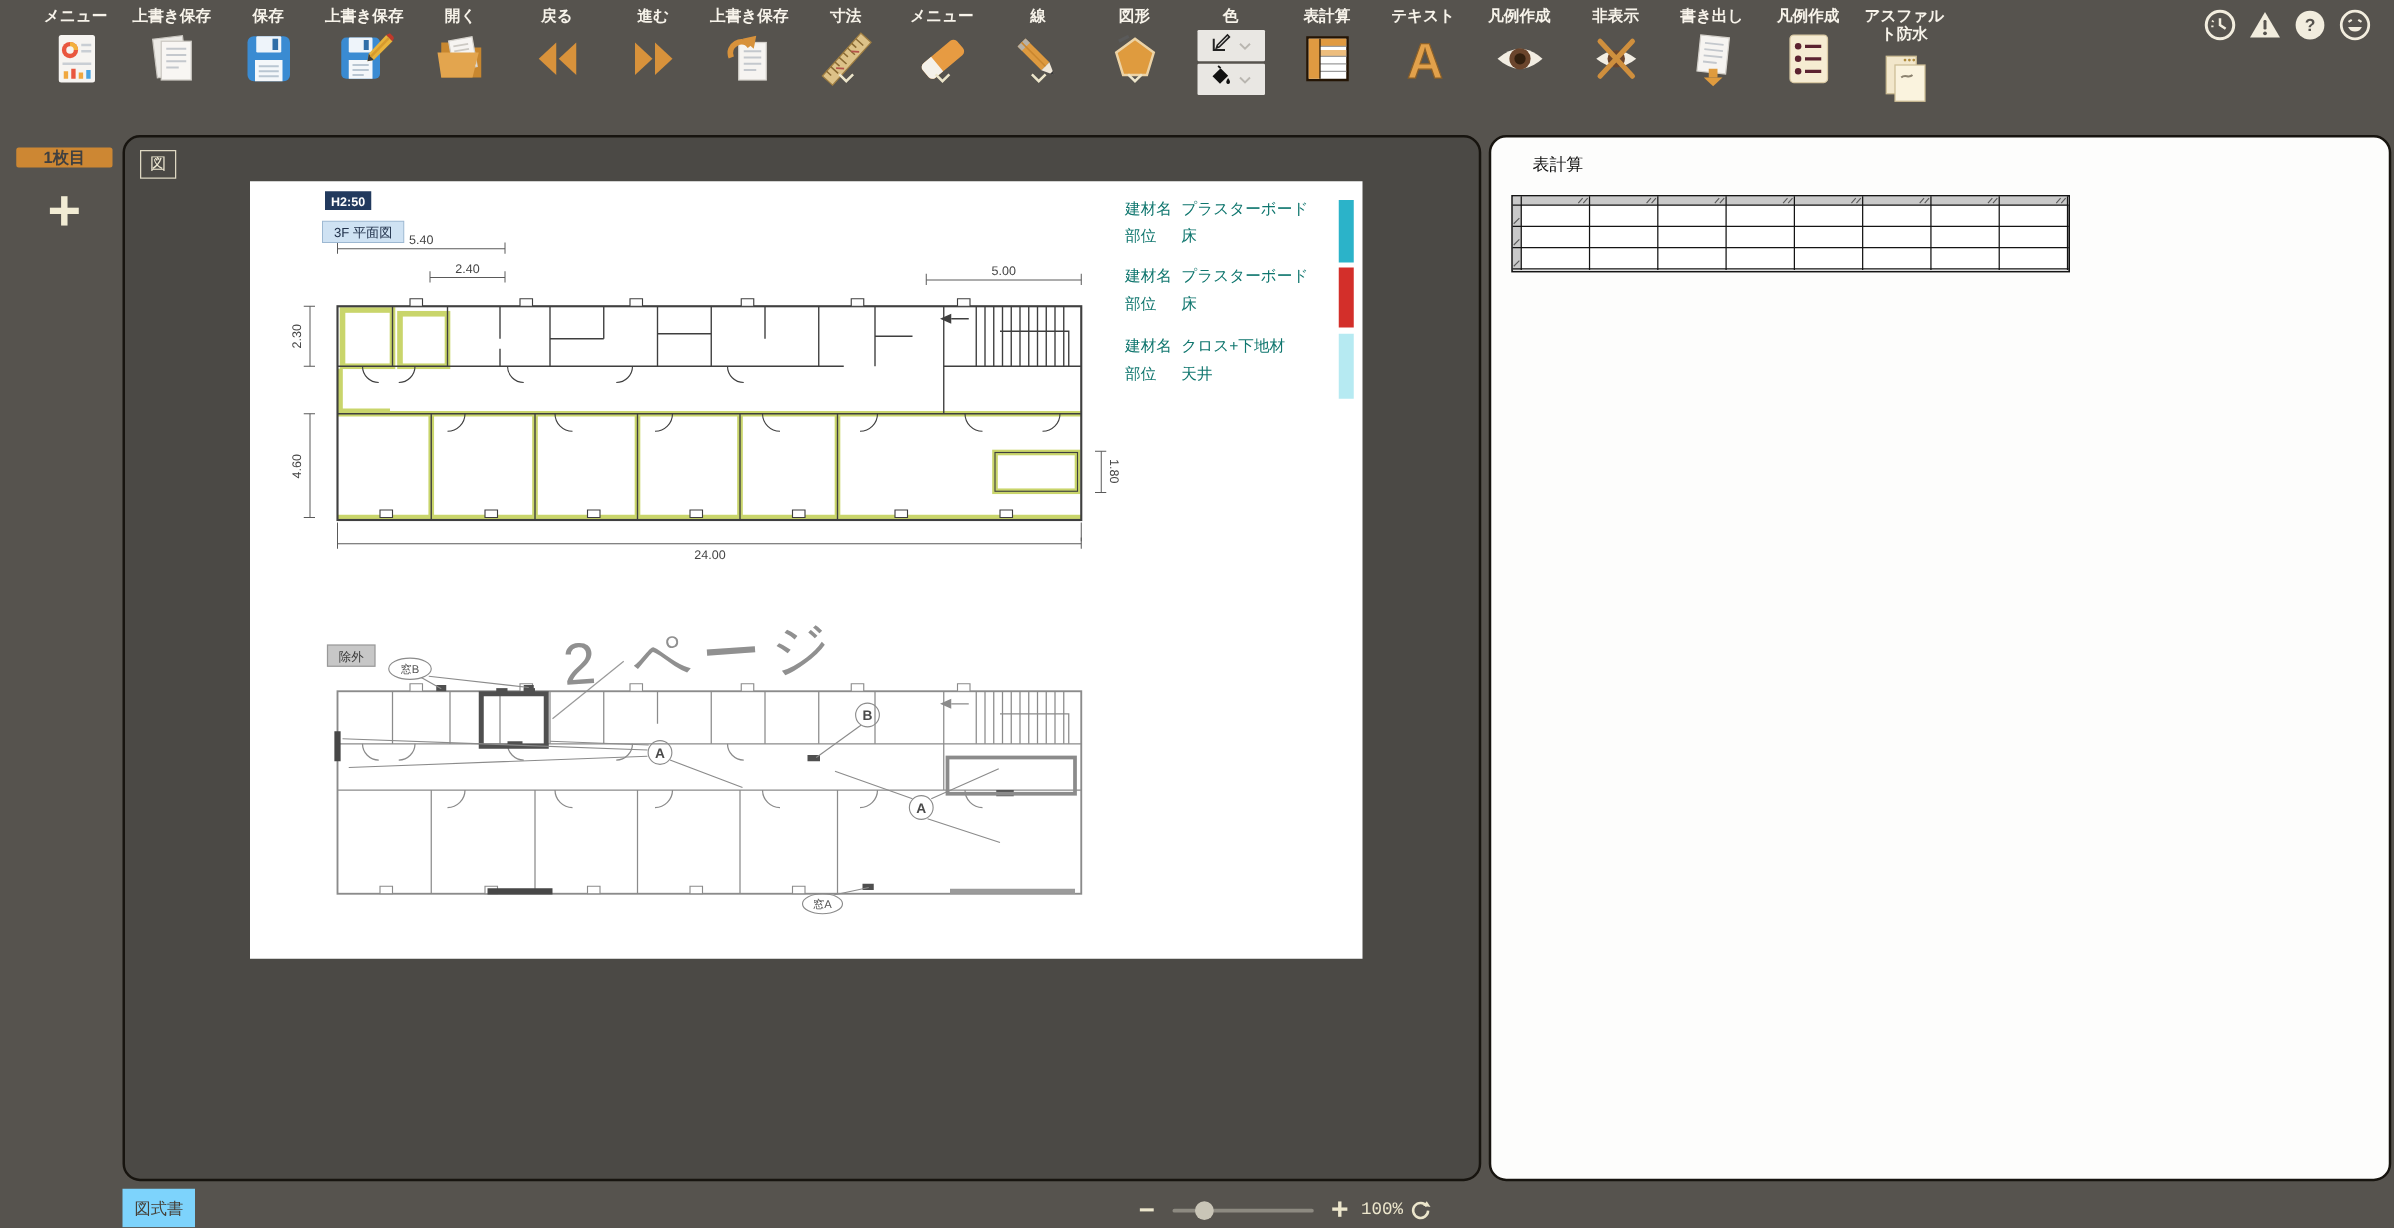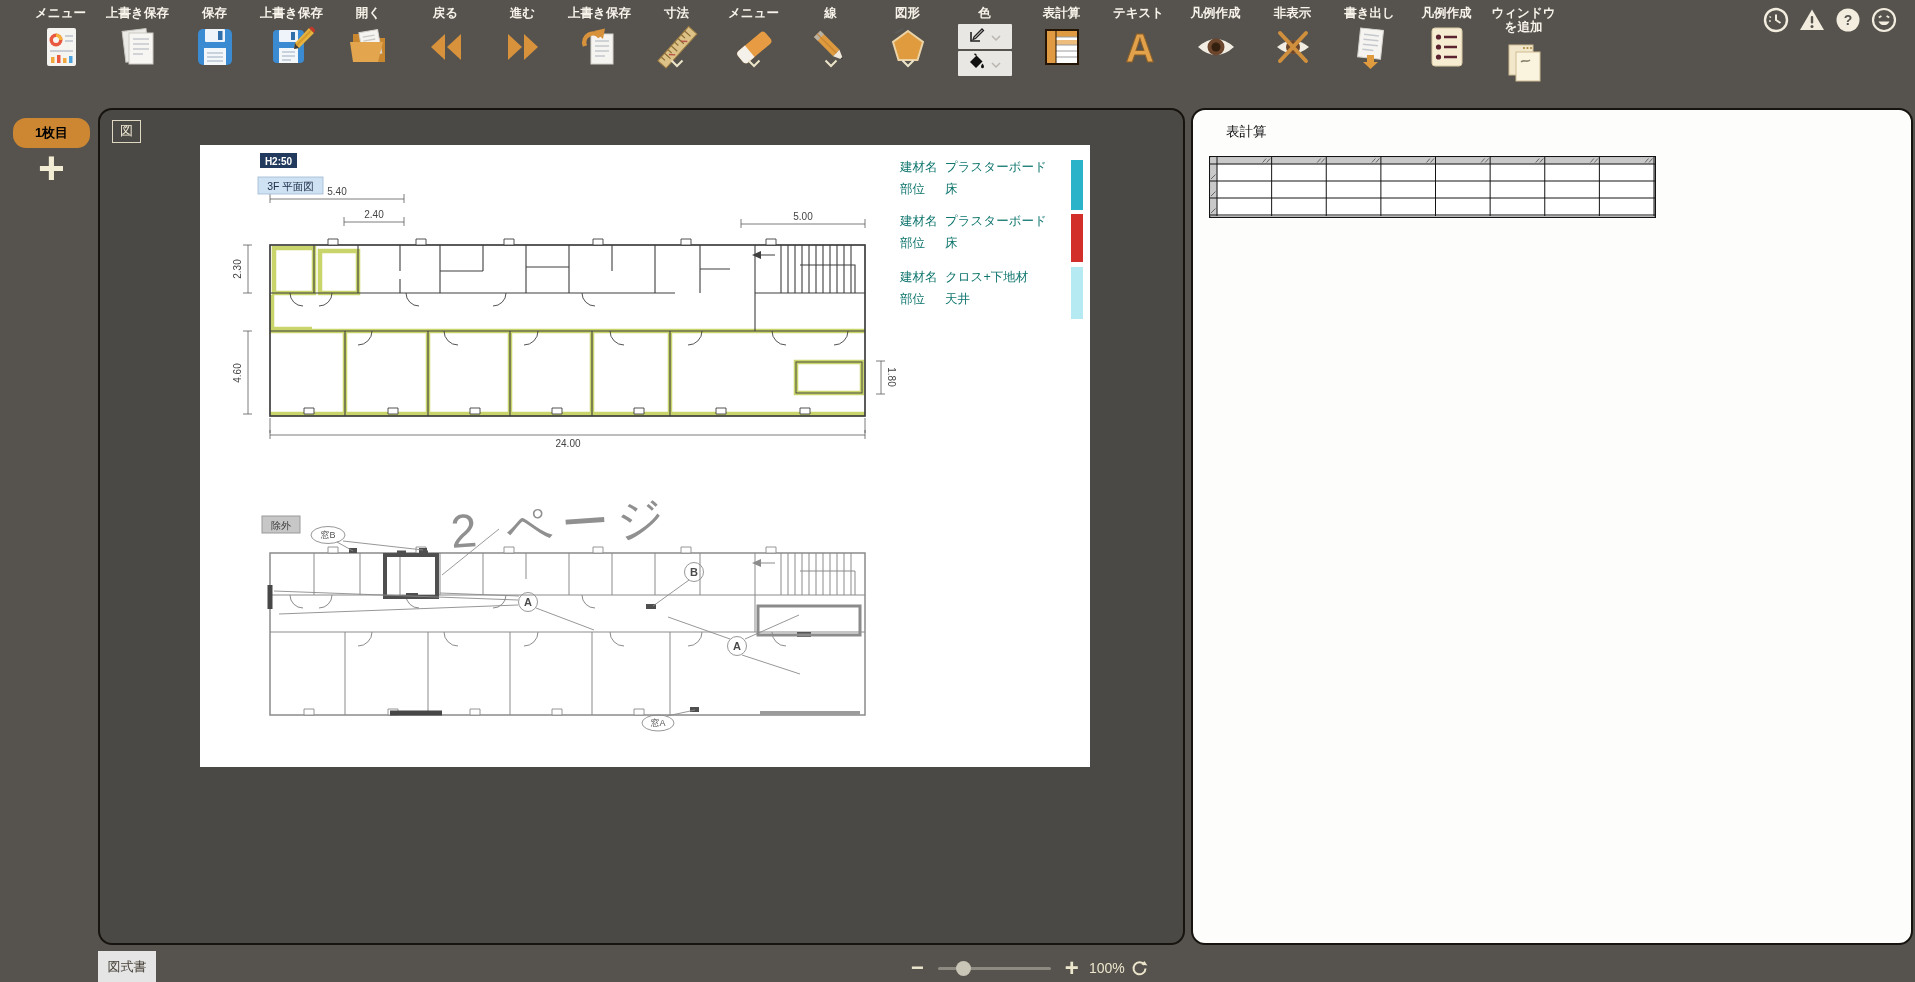--- a/index.html
+++ b/index.html
@@ -10,48 +10,48 @@
   .mgroup{width:77px;flex:0 0 77px;display:flex;flex-direction:column;align-items:center;position:relative;cursor:pointer;}
   .mlabel{color:#f7f3ea;font-size:12.5px;font-weight:bold;margin-top:6px;text-align:center;line-height:1.15;word-break:break-all;max-width:76px;}
   .micon{margin-top:4px;width:46px;height:46px;display:flex;align-items:center;justify-content:center;}
   .chev{position:absolute;bottom:-2px;left:50%;transform:translateX(-50%);}
   .colorstack{margin-top:4px;display:flex;flex-direction:column;gap:2px;}
   .colorbox{width:54px;height:25px;background:#e9e7e3;border-radius:1px;display:flex;align-items:center;justify-content:center;gap:5px;cursor:pointer;}
   #statusicons{position:absolute;right:18px;top:7px;display:flex;gap:10px;}
   .sicon{width:26px;height:26px;cursor:pointer;}
 
   
-  #sheet-tab{position:absolute;left:13px;top:118px;width:77px;height:30px;background:#cd8733;border-radius:13px;color:#000000;font-size:13px;font-weight:bold;display:flex;align-items:center;justify-content:center;cursor:pointer;}
+  #sheet-tab{position:absolute;left:13px;top:118px;width:77px;height:16px;background:#cd8733;border-radius:2px;color:#404040;font-size:13px;font-weight:bold;display:flex;align-items:center;justify-content:center;cursor:pointer;}
   #add-sheet{position:absolute;left:13px;top:146px;width:77px;height:44px;color:#f2ecd4;font-size:46px;font-weight:bold;display:flex;align-items:center;justify-content:center;cursor:pointer;line-height:40px;}
 
   
   #canvas-panel{position:absolute;left:98px;top:108px;width:1087px;height:837px;background:#4b4945;border:2px solid #17140f;border-radius:14px;box-sizing:border-box;}
   #canvas-label{position:absolute;left:12px;top:10px;border:1px solid #ded8c2;color:#efe9d3;font-size:13px;padding:1px 7px 2px 7px;}
   #drawing{position:absolute;left:100px;top:35px;width:890px;height:622px;background:#ffffff;}
   #plan-svg{position:absolute;left:0;top:0;}
 
   
   #legend{position:absolute;left:700px;top:6px;width:192px;height:168px;font-size:12.5px;color:#0f766e;}
   .lg-row{position:absolute;left:0;display:flex;}
   .lg-lab{width:45px;flex:0 0 45px;}
   .lg-bar{position:absolute;left:171px;width:12px;}
 
   
   #sheet-panel{position:absolute;left:1191px;top:108px;width:722px;height:837px;background:#fdfdfc;border:2px solid #17140f;border-radius:14px;box-sizing:border-box;}
   #sheet-title{position:absolute;left:33px;top:13px;font-size:13.5px;color:#111;}
   #grid-wrap{position:absolute;left:16px;top:46px;}
 
   
-  #doc-tab{position:absolute;left:98px;top:951px;width:58px;height:31px;background:#e5e5e5;color:#453f36;font-size:13px;display:flex;align-items:center;justify-content:center;cursor:pointer;}
+  #doc-tab{position:absolute;left:98px;top:951px;width:58px;height:31px;background:#7dd3fc;color:#453f36;font-size:13px;display:flex;align-items:center;justify-content:center;cursor:pointer;}
   #zoombar{position:absolute;left:905px;top:955px;height:26px;display:flex;align-items:center;color:#ece6cc;}
   #zoom-minus{font-size:22px;font-weight:bold;cursor:pointer;padding:0 6px;line-height:20px;}
   #zoom-track{position:relative;width:113px;height:3px;background:#8d8a81;border-radius:2px;margin:0 8px;cursor:pointer;}
   #zoom-thumb{position:absolute;left:18px;top:-6px;width:15px;height:15px;border-radius:50%;background:#c9c5b7;cursor:pointer;}
   #zoom-plus{font-size:24px;font-weight:bold;cursor:pointer;padding:0 6px;line-height:20px;}
-  #zoom-level{font-size:14px;margin:0 6px 0 4px;}
+  #zoom-level{font-size:14px;margin:0 6px 0 4px;font-family:Liberation Mono, monospace;}
   #zoom-reset{cursor:pointer;display:flex;align-items:center;}
   text{font-family:"Liberation Sans",sans-serif;}
 </style>
 </head>
 <body>
 
 <div id="app">
 
   <div id="topbar">
 
@@ -318,21 +318,21 @@
               <circle cx="14.5" cy="13" r="2.6"></circle>
               <circle cx="14.5" cy="23" r="2.6"></circle>
               <circle cx="14.5" cy="33" r="2.6"></circle>
             </g>
             <path d="M20 13h13M20 23h13M20 33h13" stroke="#5c2330" stroke-width="2.6"></path>
           </svg>
       </div>
     </div>
 
     <div class="mgroup">
-      <div class="mlabel">ウィンドウを追加</div>
+      <div class="mlabel">アスファルト防水</div>
       <div class="micon">
         <svg viewBox="0 0 46 46" width="46" height="46">
             <rect x="8" y="6" width="24" height="30" fill="#f2e7cb" stroke="#cdbd94"></rect>
             <circle cx="23" cy="9" r="1.1" fill="#b08c3e"></circle>
             <circle cx="26.5" cy="9" r="1.1" fill="#b08c3e"></circle>
             <circle cx="30" cy="9" r="1.1" fill="#b08c3e"></circle>
             <rect x="15" y="13" width="24" height="29" fill="#faf3de" stroke="#cdbd94"></rect>
             <path d="M20 23c3-3 6 1 9-2" stroke="#8c8370" stroke-width="1.6" fill="none"></path>
           </svg>
       </div>

